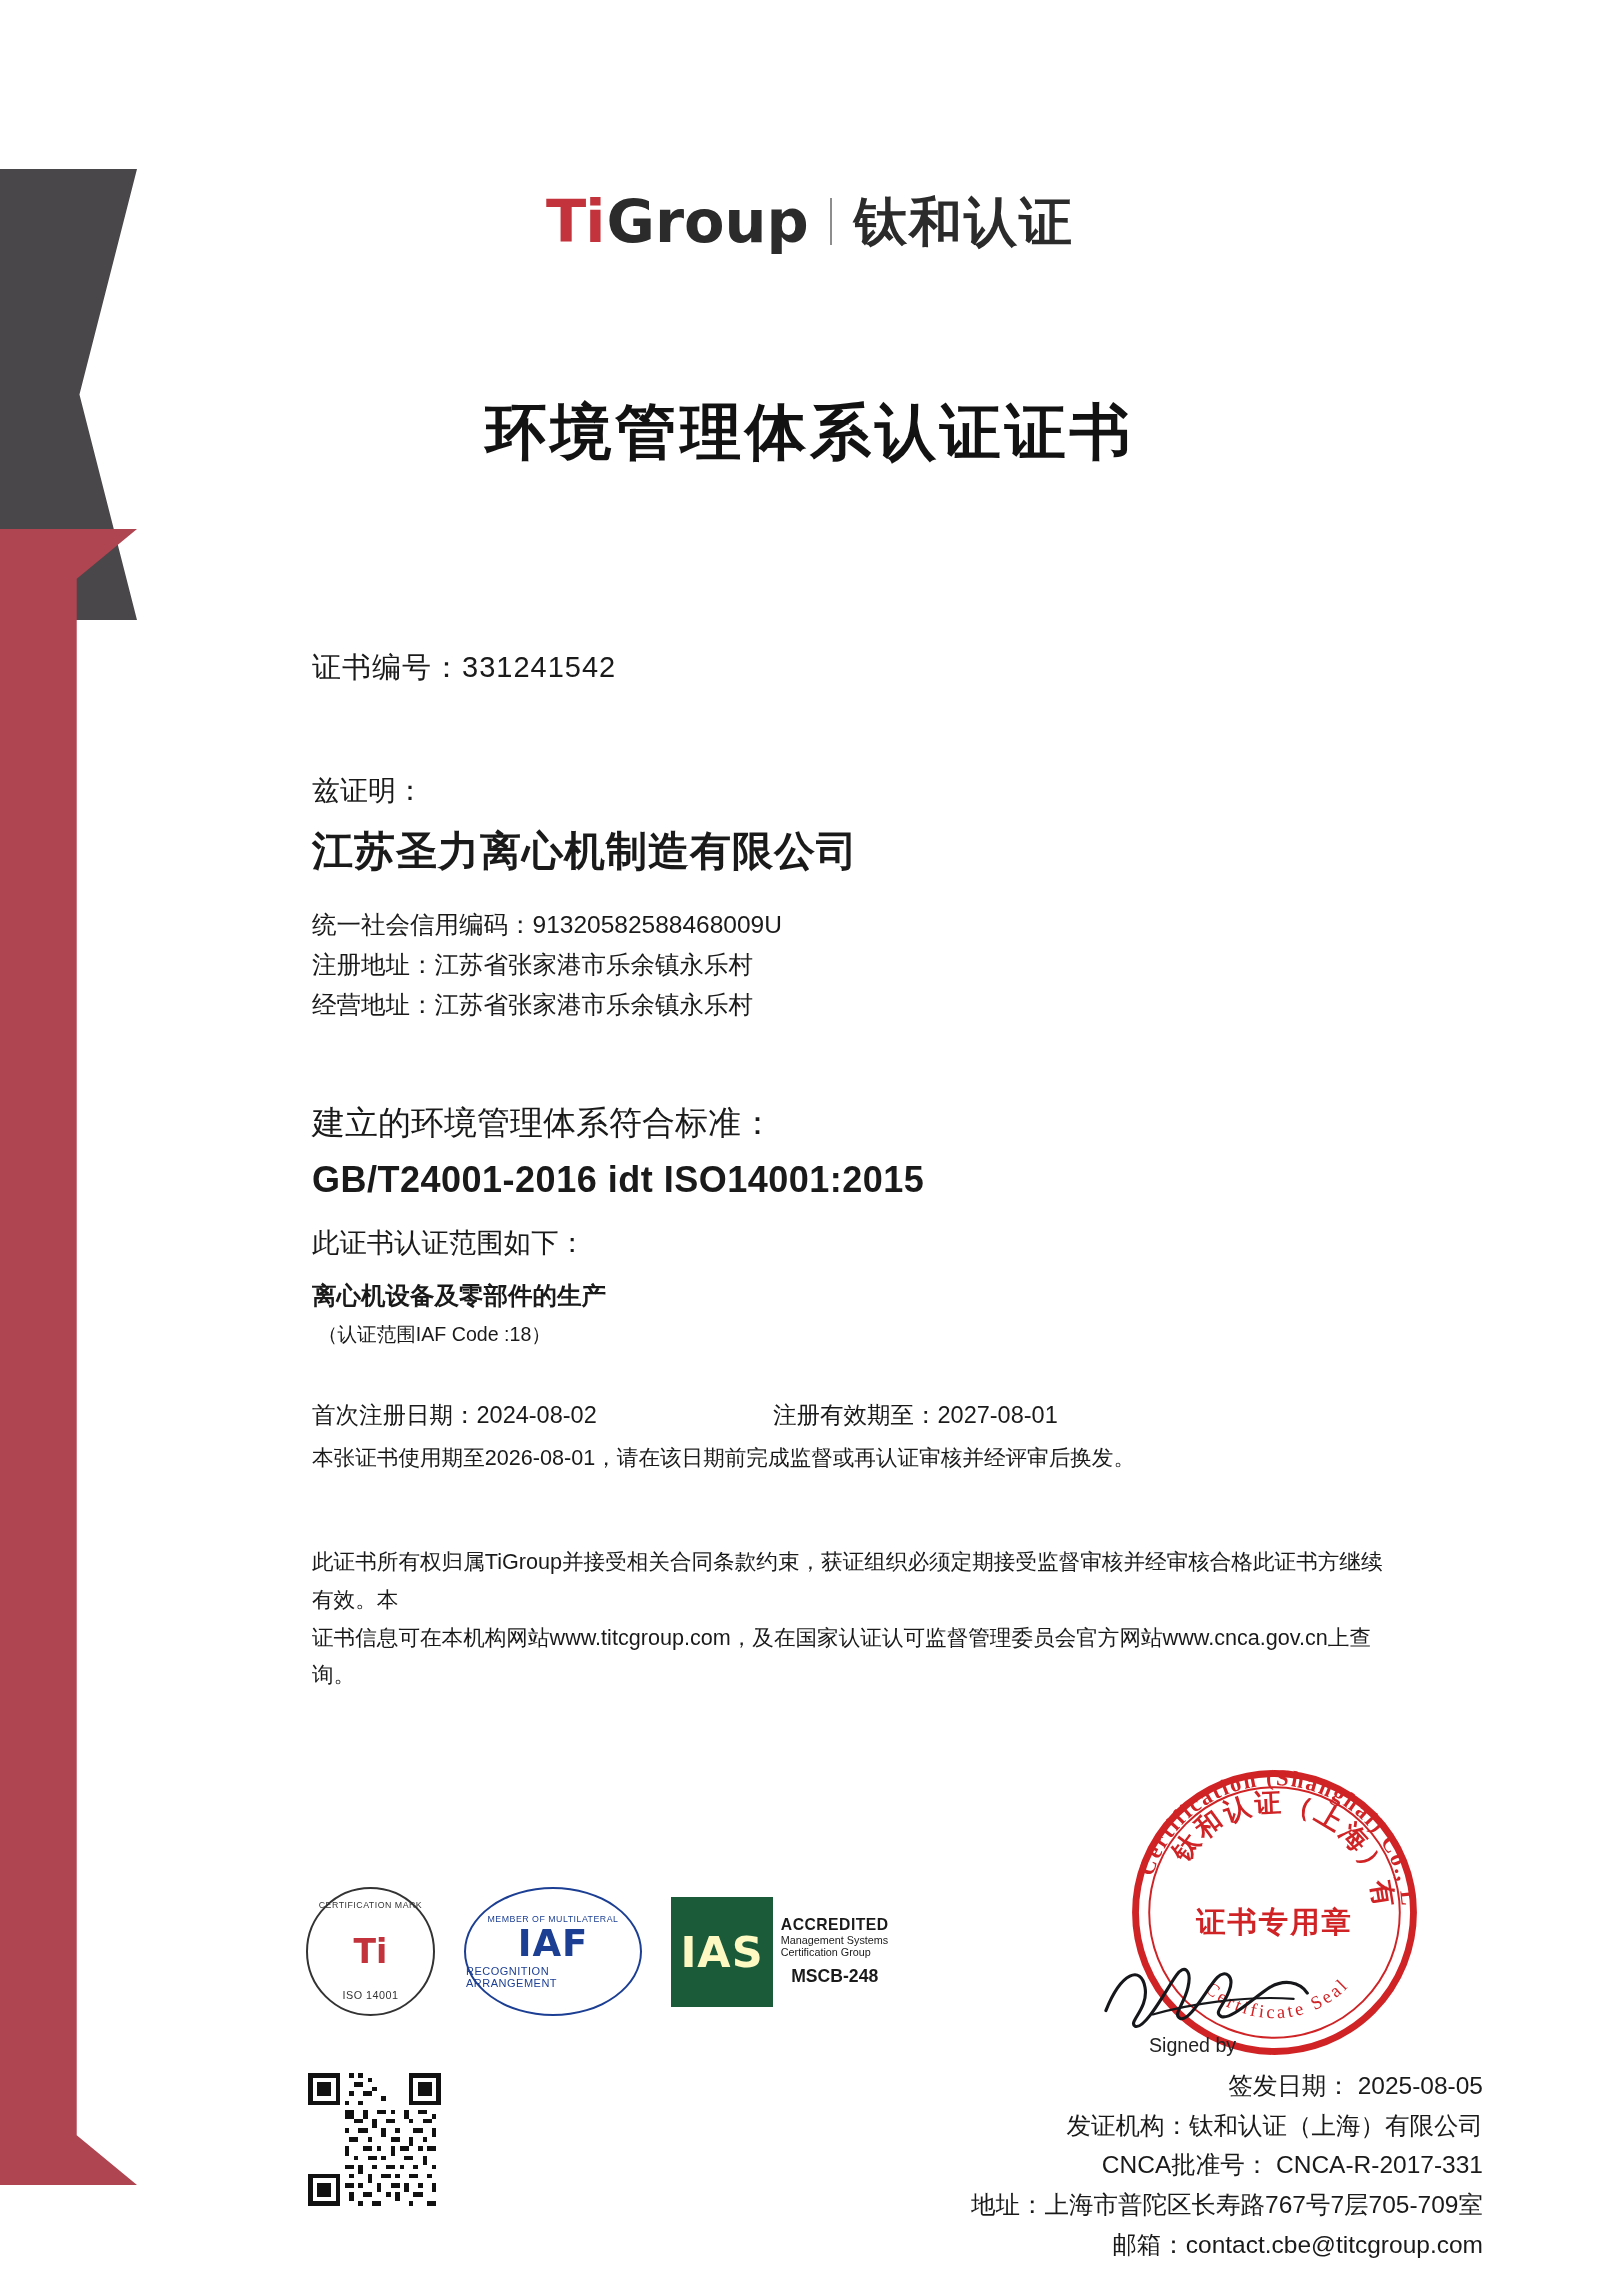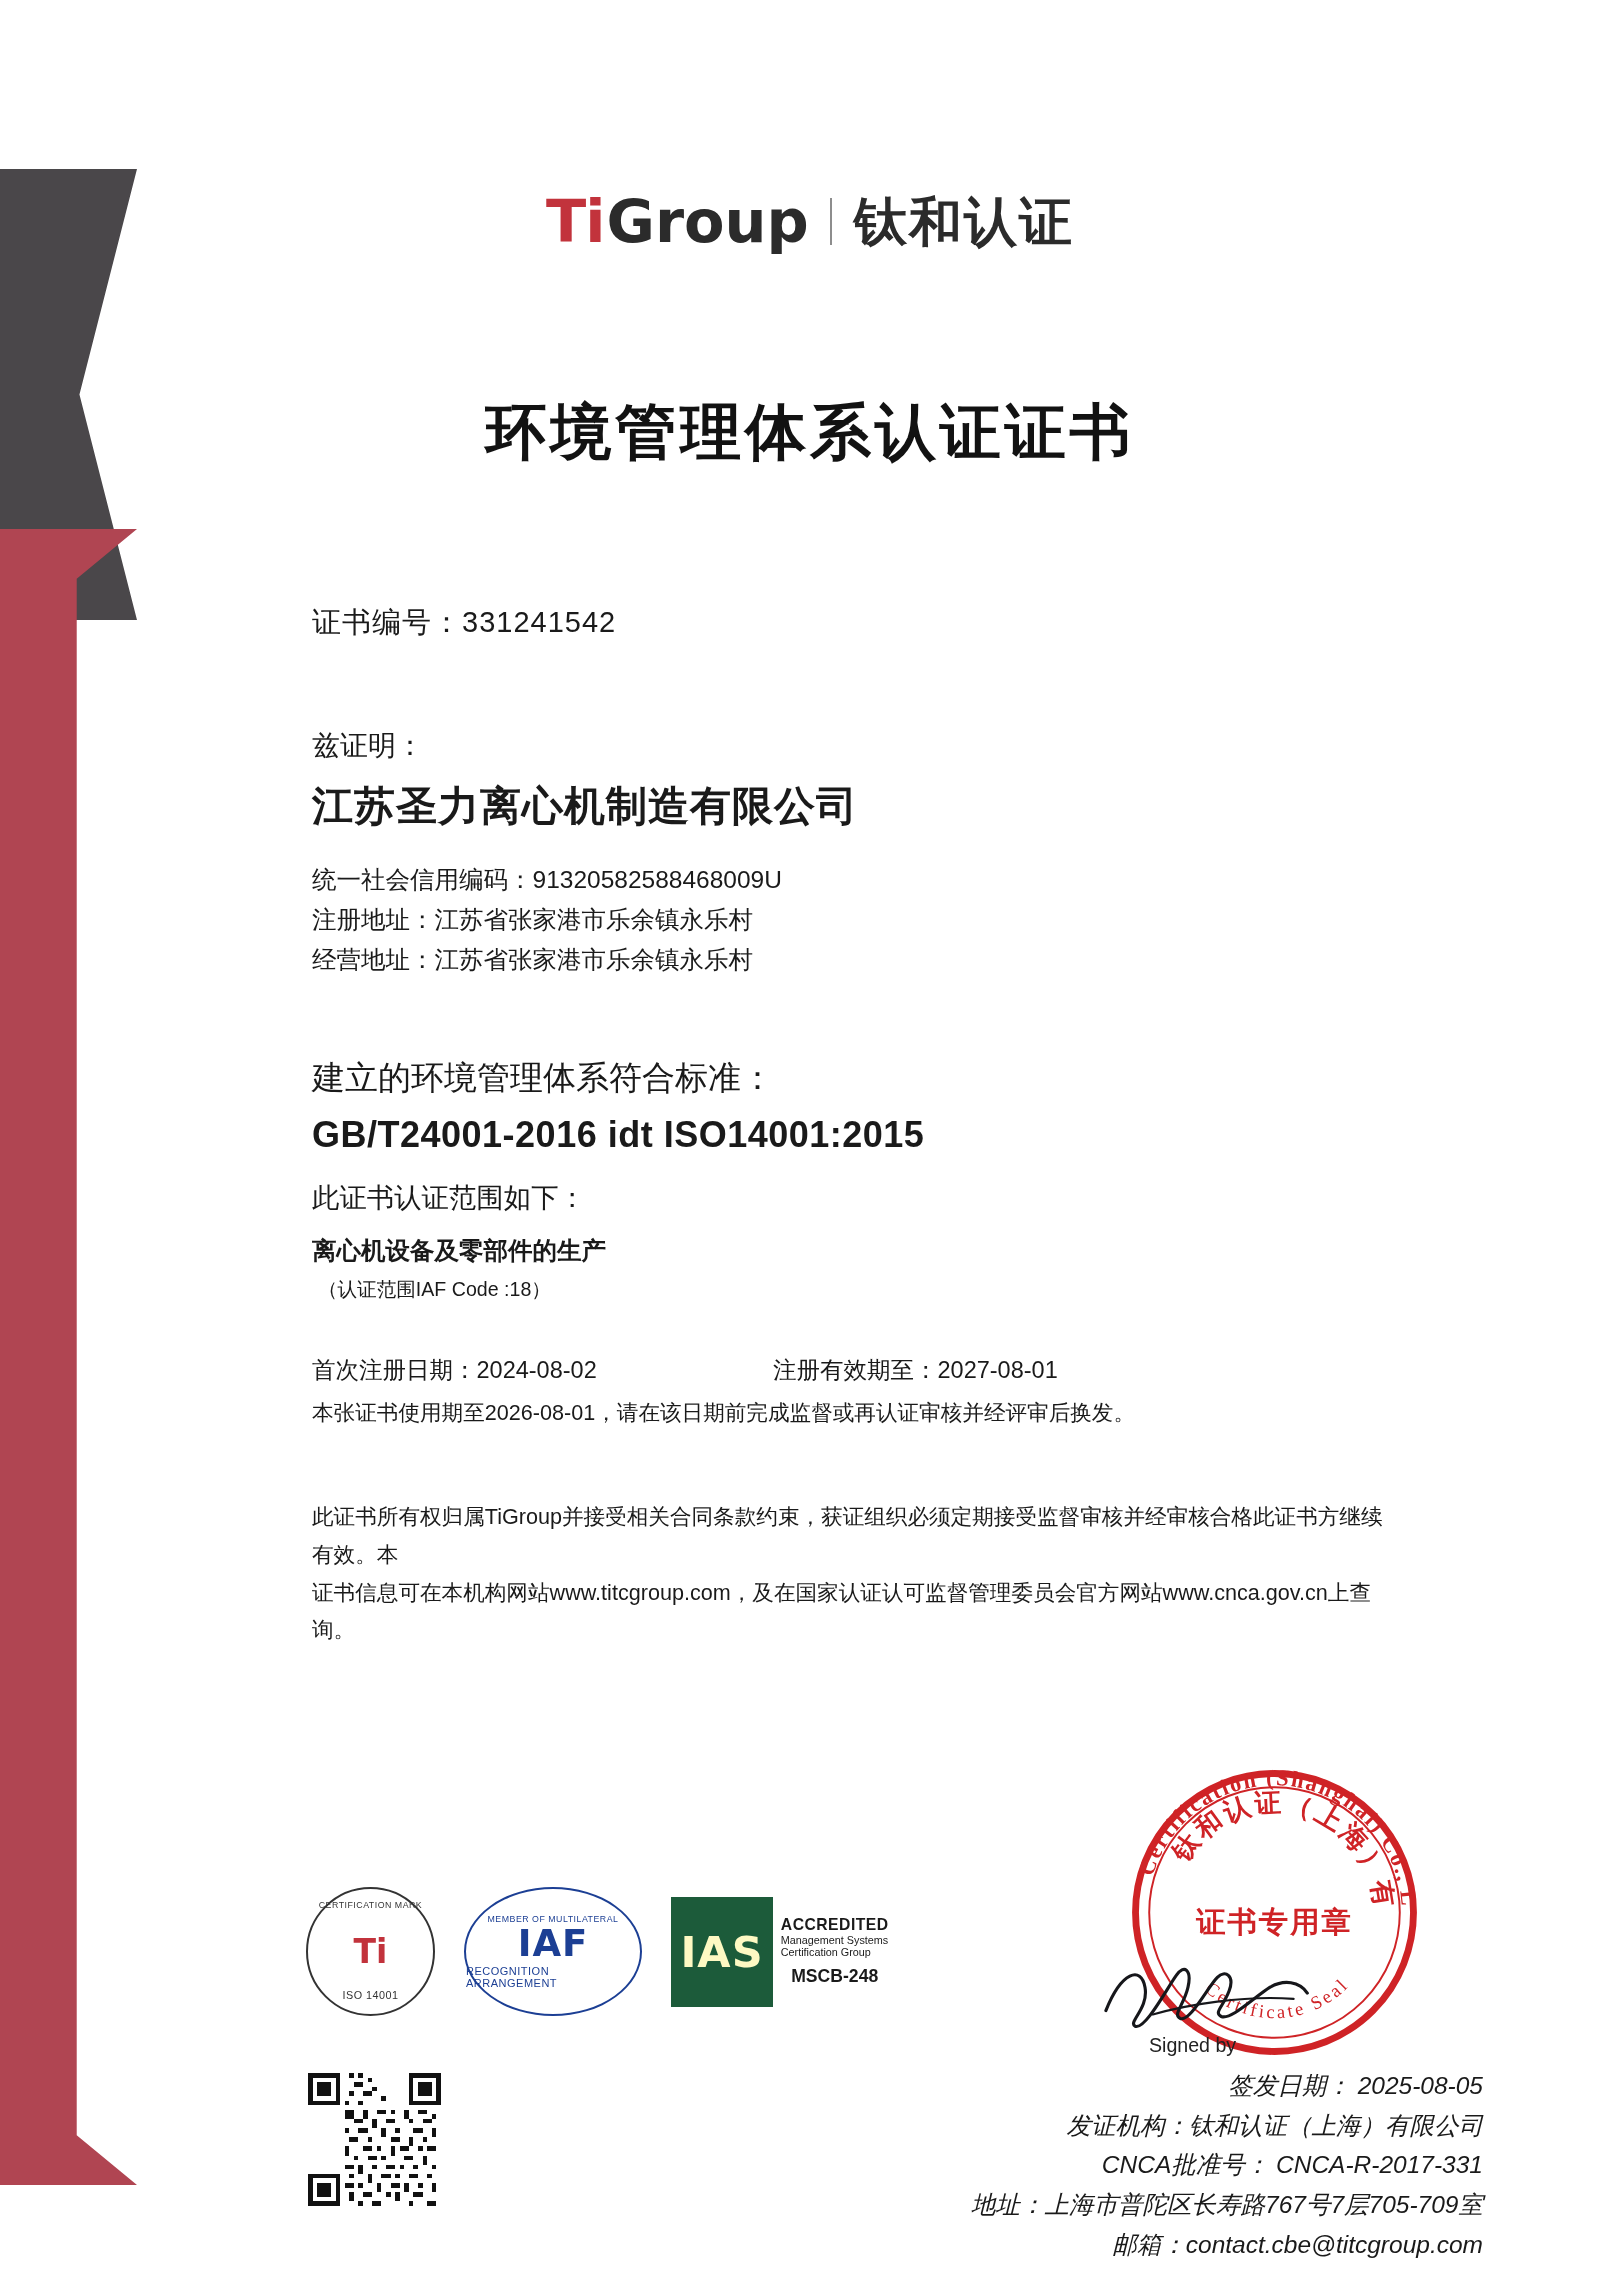--- a/index.html
+++ b/index.html
@@ -87,21 +87,21 @@
     font-size: 61px;
     font-weight: bold;
     letter-spacing: 3.9px;
     color: #121212;
   }
 
   
   .body-block {
     position: absolute;
     left: 312px;
-    top: 603px;
+    top: 648px;
     width: 1088px;
   }
   .cert-no {
     font-size: 29px;
     letter-spacing: 1px;
     margin-bottom: 84px;
   }
   .hereby {
     font-size: 28px;
     margin-bottom: 14px;
@@ -292,21 +292,21 @@
 
   
   .footer-right {
     position: absolute;
     right: 137px;
     top: 2066px;
     text-align: right;
     font-size: 24.5px;
     line-height: 1.62;
   }
-  .footer-right div { white-space: nowrap; font-style: italic; }
+  .footer-right div { white-space: nowrap; }
 </style>
 </head>
 <body>
 
 <div class="ribbon-gray"></div>
 <div class="ribbon-red"></div>
 
 <div class="logo-row">
   <span class="logo-ti">Ti</span>
   <span class="logo-group">Group</span>

